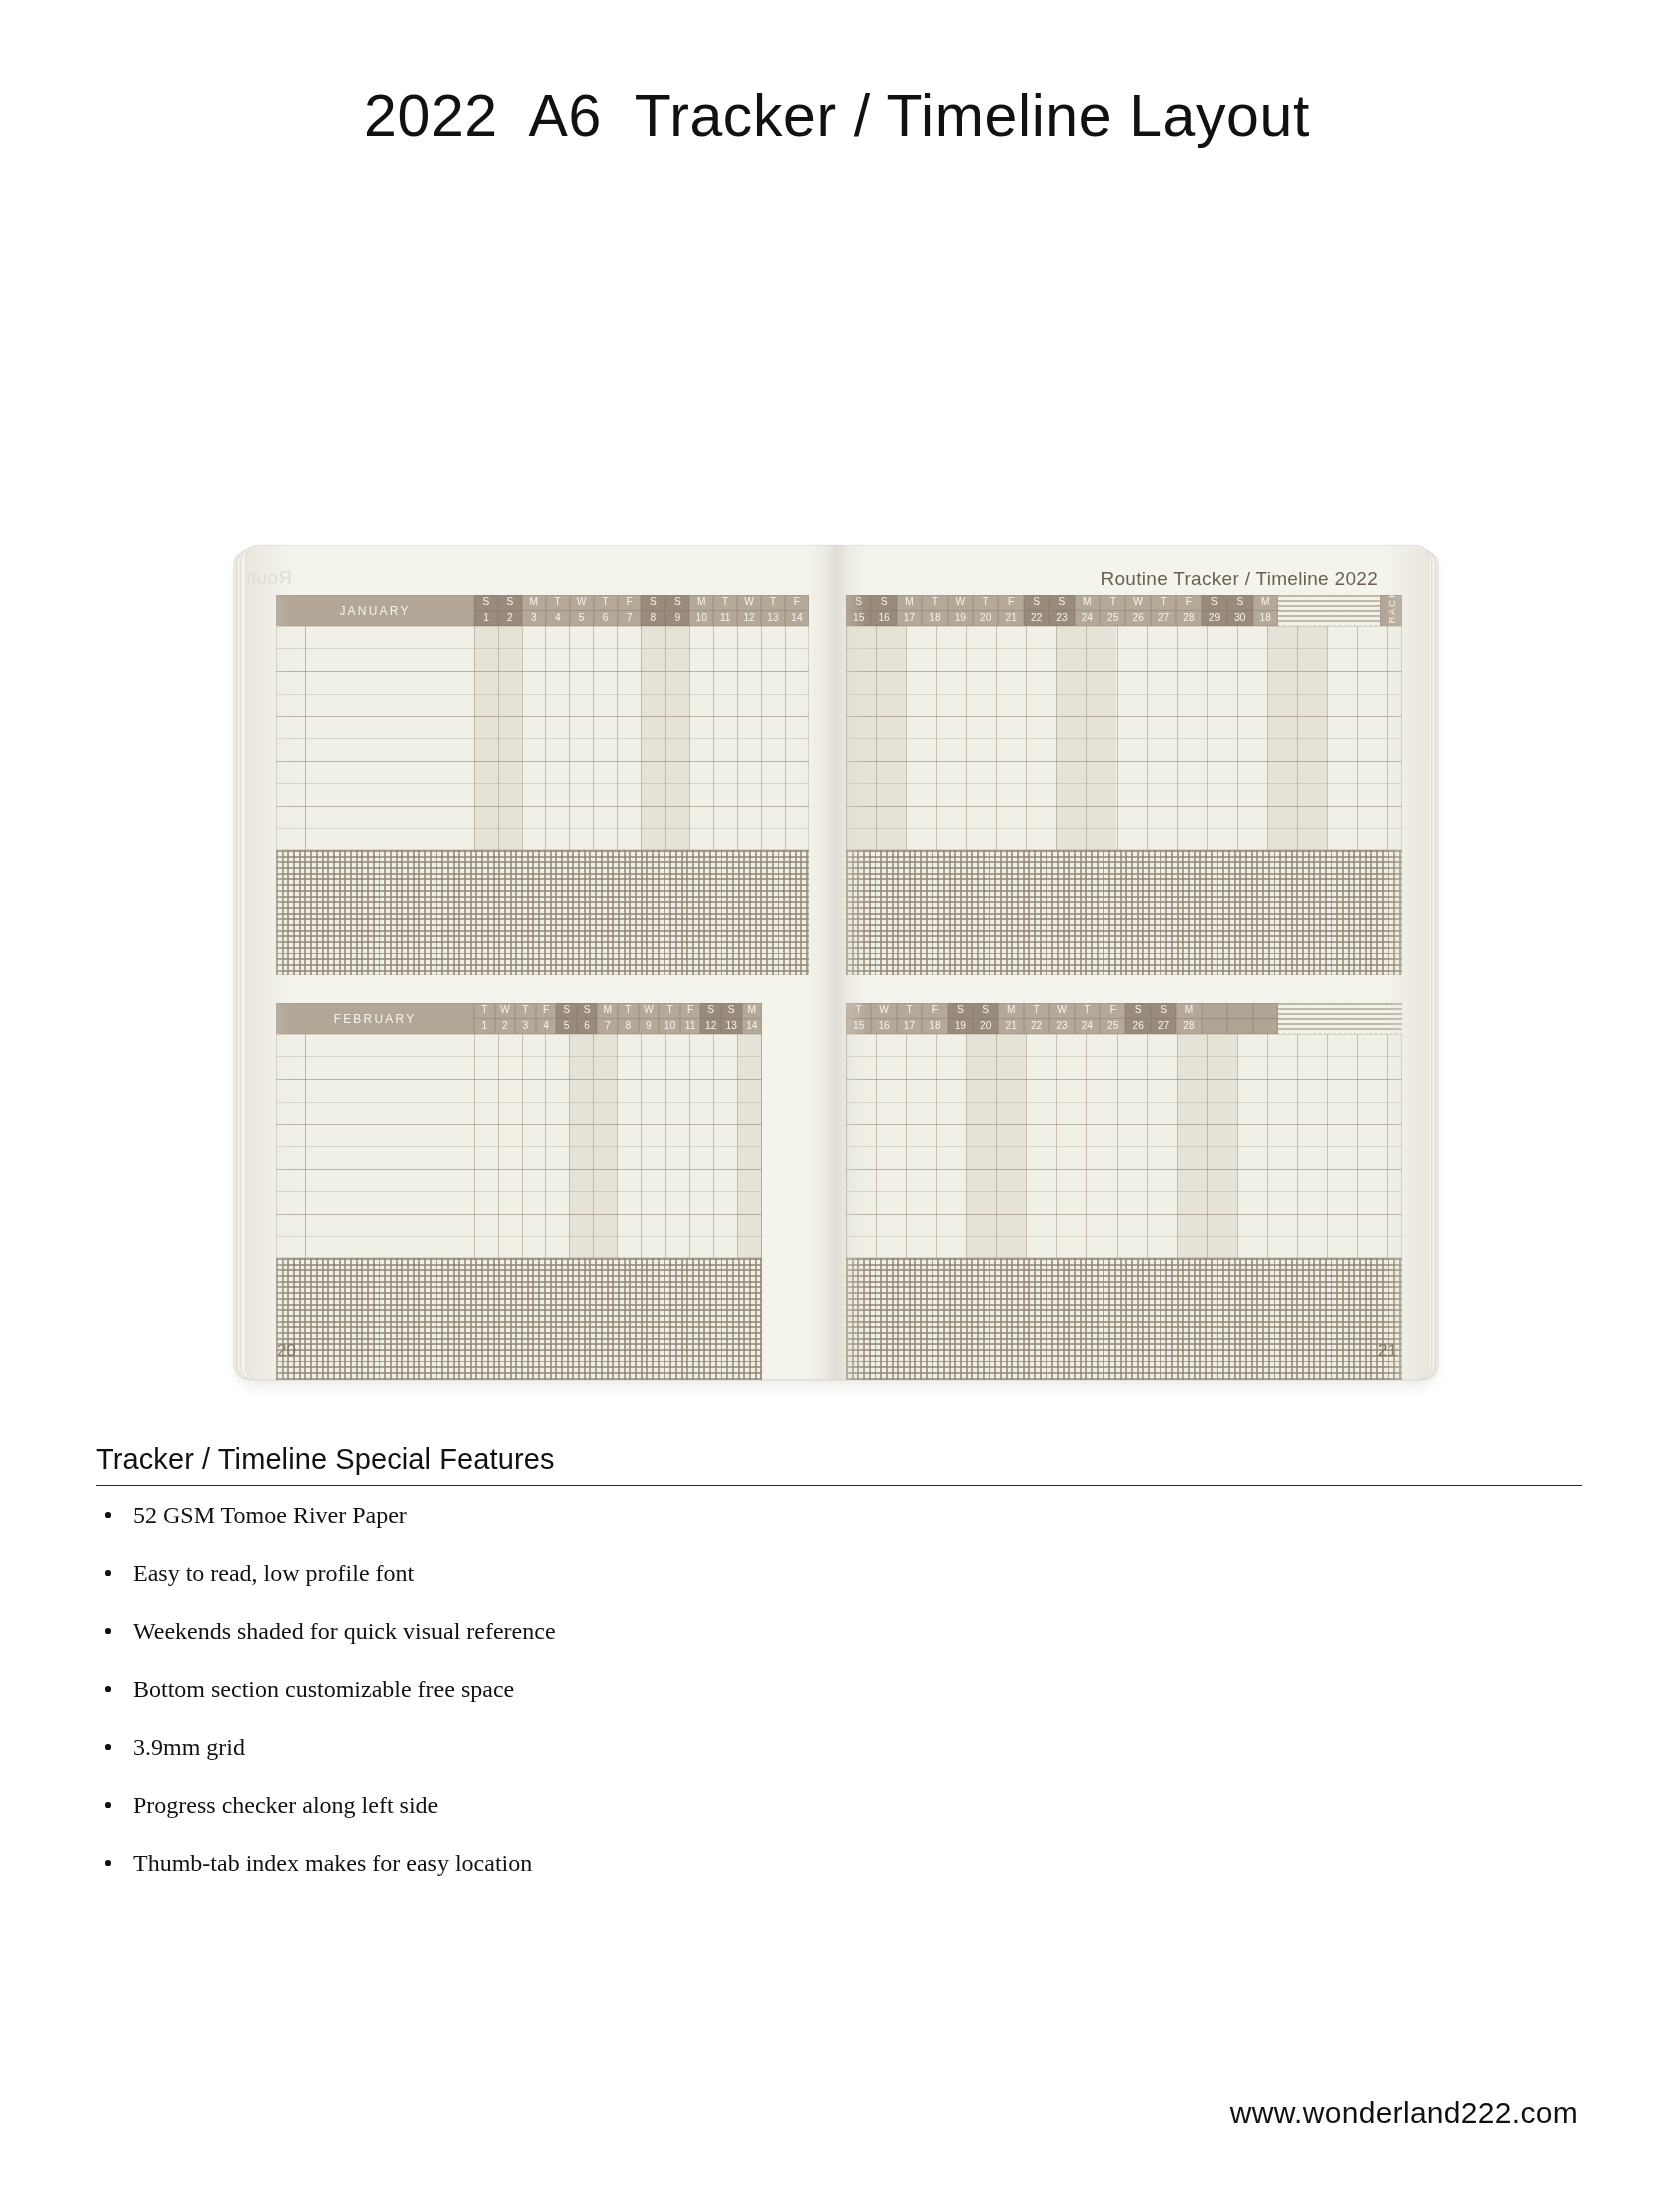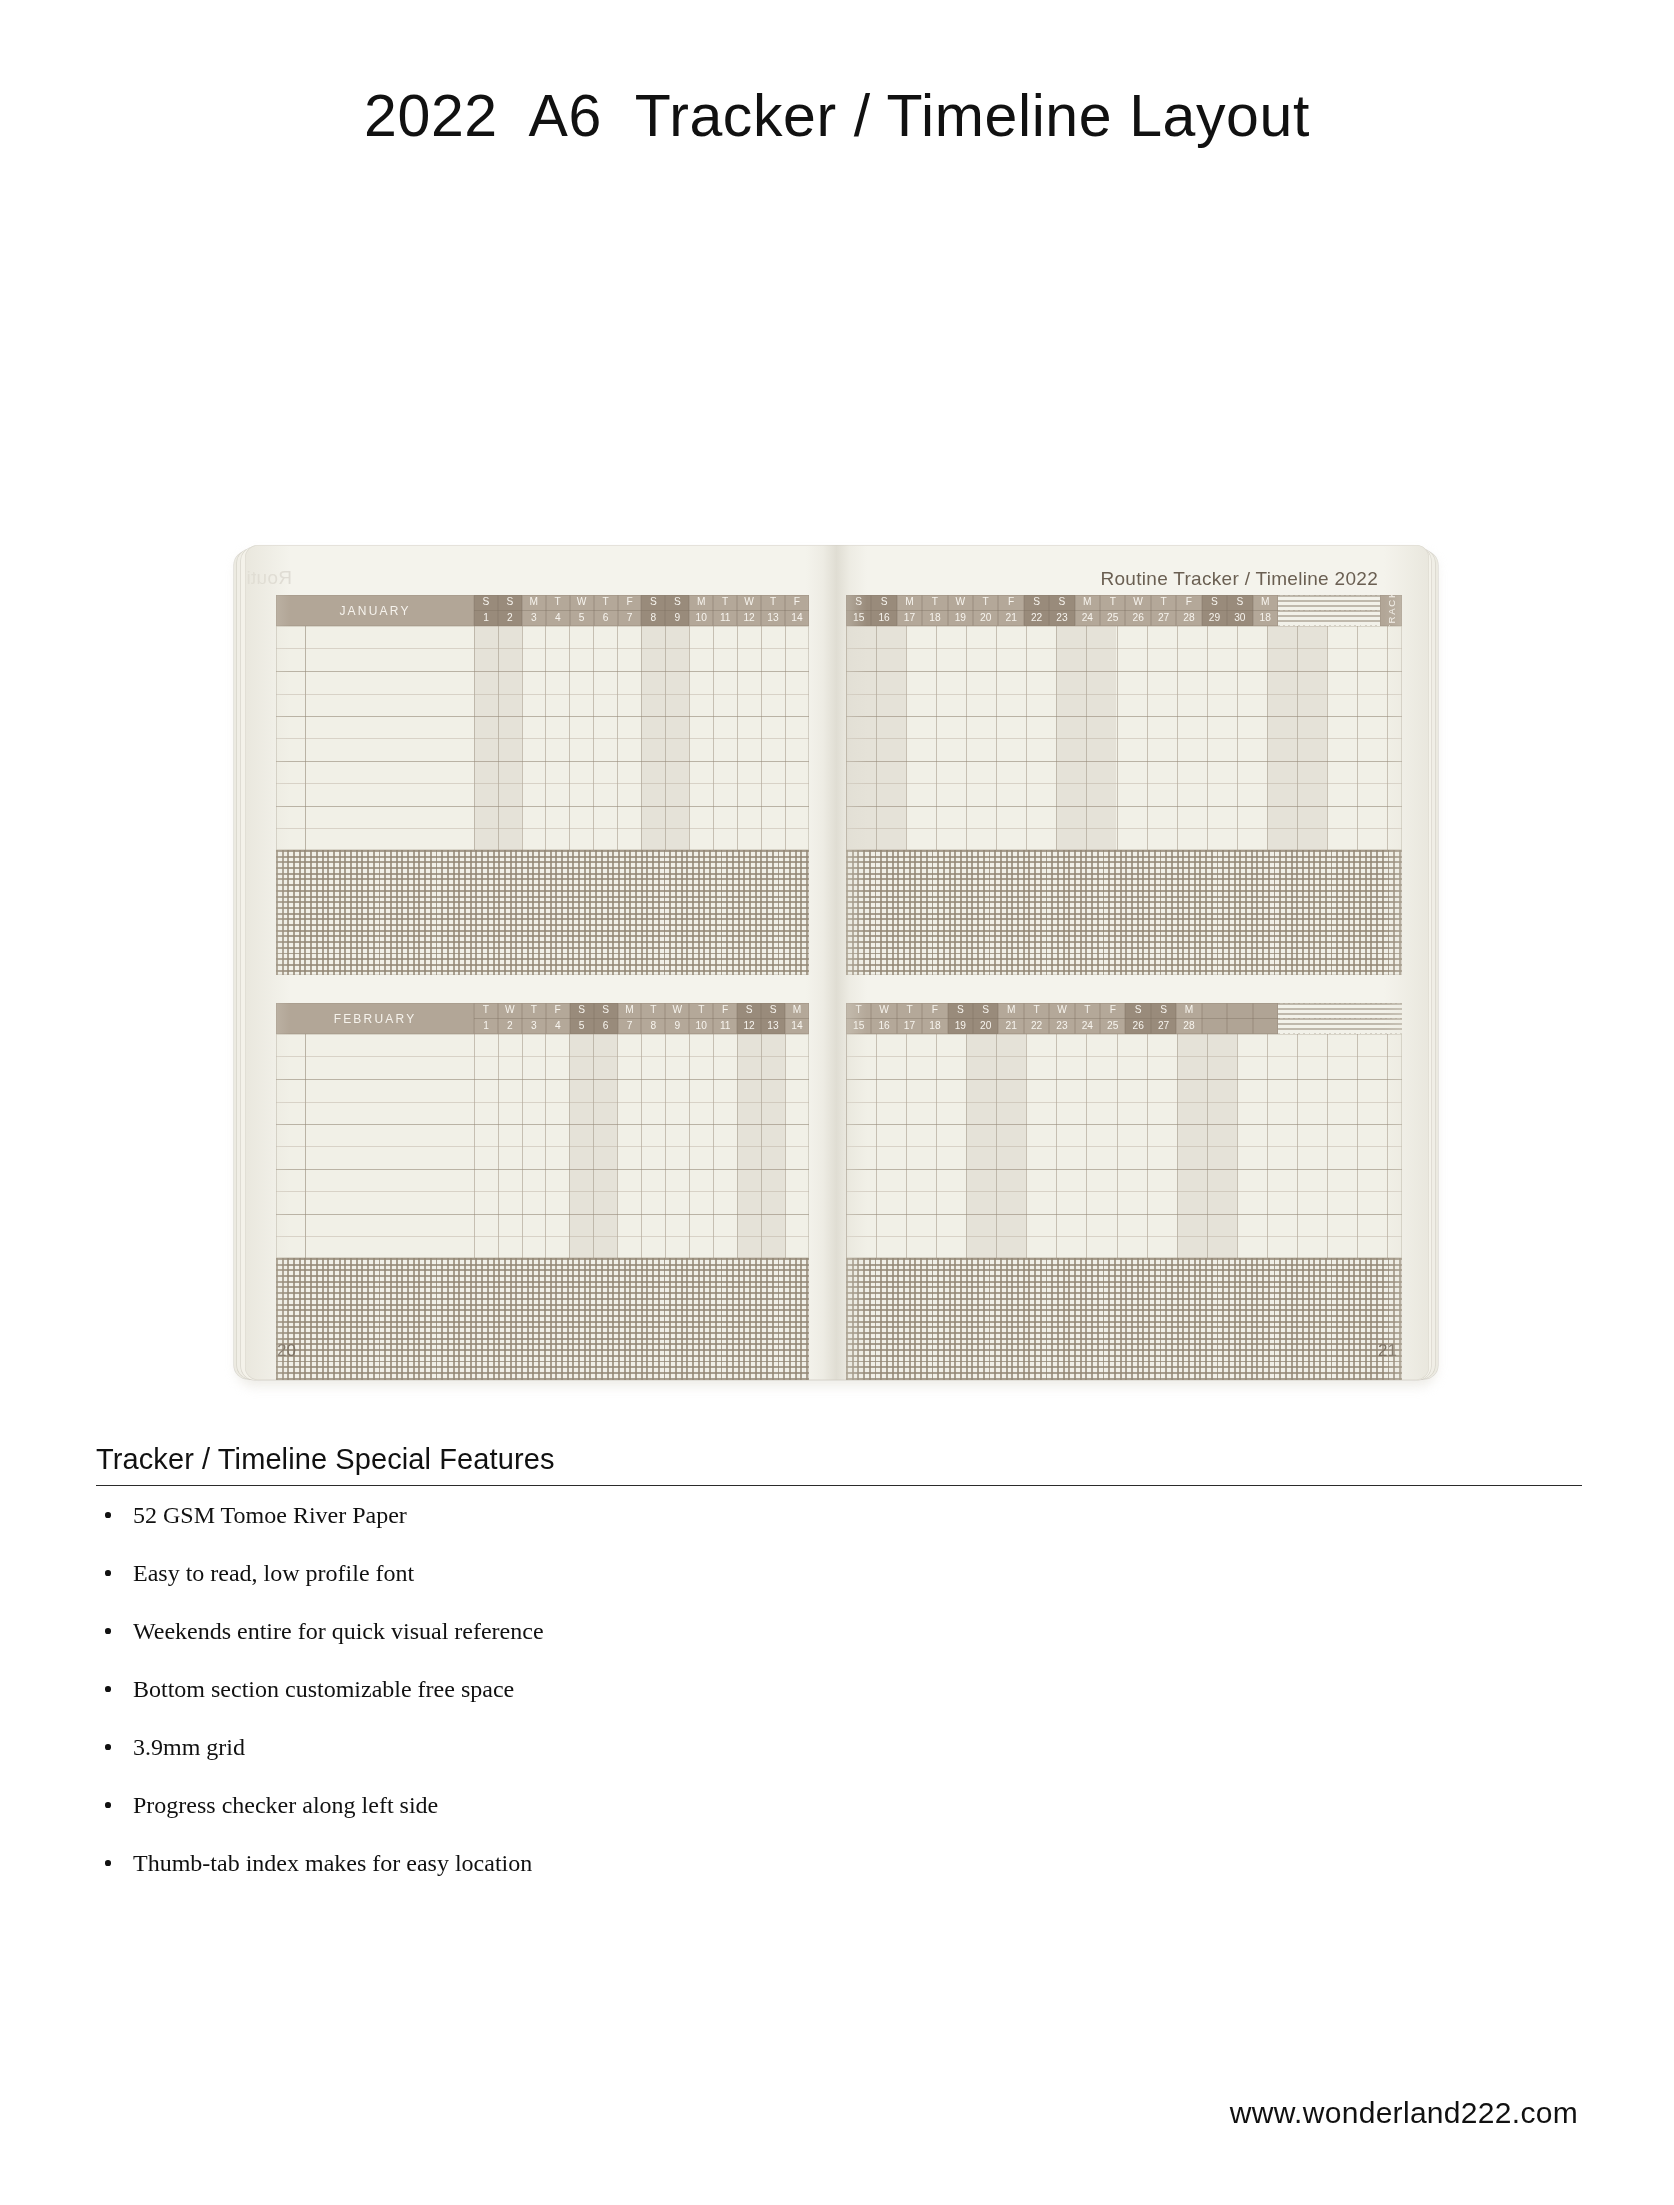--- a/index.html
+++ b/index.html
@@ -131,21 +131,21 @@
     font-size: 17px;
     color: #7d7264;
   }
   .nb-pagenum.l { left: 32px; }
   .nb-pagenum.r { right: 32px; }
 
   
   .month-block { position: absolute; }
   .mb-jan-l { left: 31px;  top: 50px;  width: 533px; }
   .mb-jan-r { left: 9px;  top: 50px;  width: 556px; }
-  .mb-feb-l { left: 31px;  top: 458px; width: 533px; }
+  .mb-feb-l { left: 31px;  top: 458px; width: 486px; }
   .mb-feb-r { left: 9px;  top: 458px; width: 556px; }
 
   .hdr-row { display: flex; height: 31px; width: 100%; }
 
   .month-name {
     flex: 0 0 auto;
     background: #b2a697;
     color: #f6f3ed;
     font-size: 12px;
     letter-spacing: 2.2px;
@@ -769,21 +769,21 @@
     <div class="gutter"></div>
   </div>
 </div>
 
 <div class="features">
   <h2>Tracker / Timeline Special Features</h2>
   <div class="rule"></div>
   <ul>
       <li><span class="bullet"></span><span>52 GSM Tomoe River Paper</span></li>
       <li><span class="bullet"></span><span>Easy to read, low profile font</span></li>
-      <li><span class="bullet"></span><span>Weekends entire for quick visual reference</span></li>
+      <li><span class="bullet"></span><span>Weekends shaded for quick visual reference</span></li>
       <li><span class="bullet"></span><span>Bottom section customizable free space</span></li>
       <li><span class="bullet"></span><span>3.9mm grid</span></li>
       <li><span class="bullet"></span><span>Progress checker along left side</span></li>
       <li><span class="bullet"></span><span>Thumb-tab index makes for easy location</span></li>
     </ul>
 </div>
 
 <div class="footer-url">www.wonderland222.com</div>
 
 

